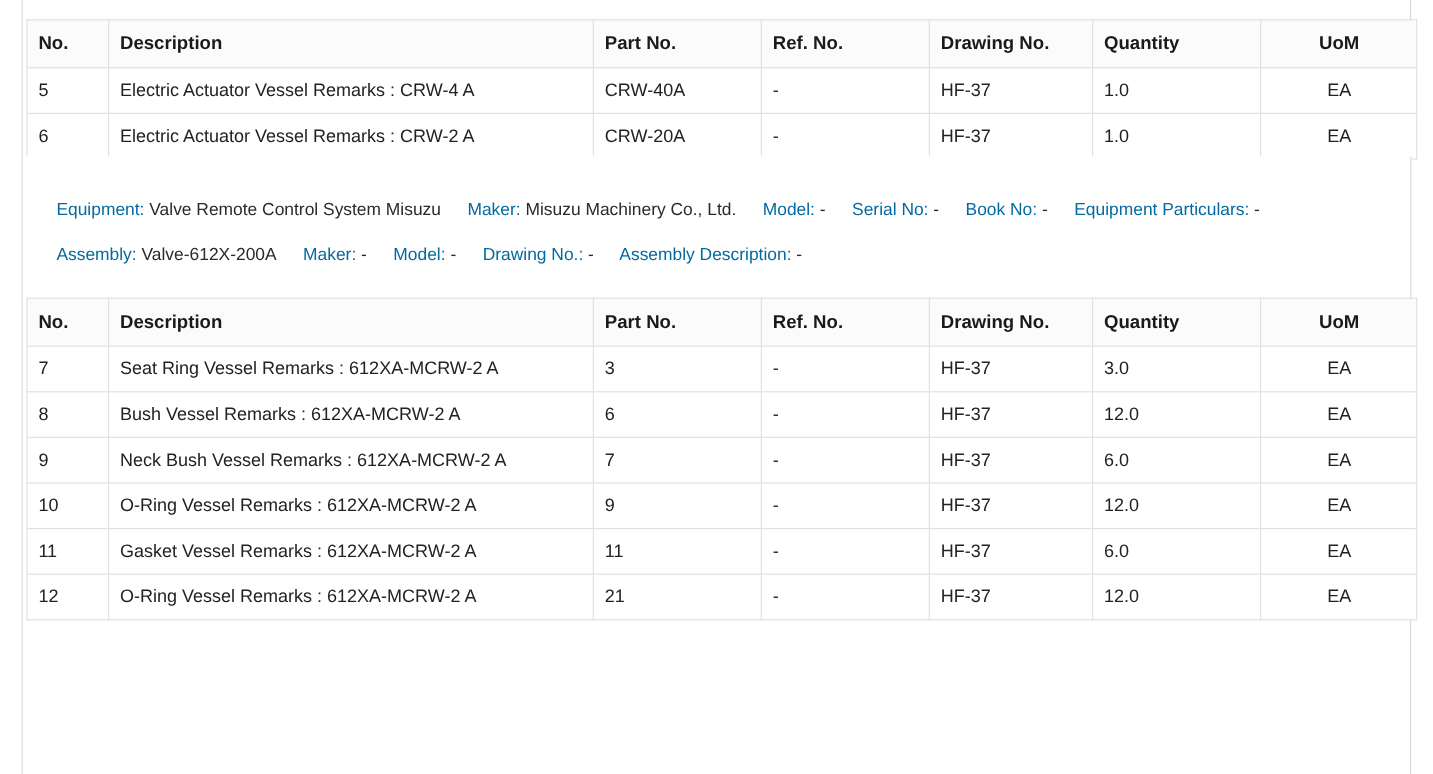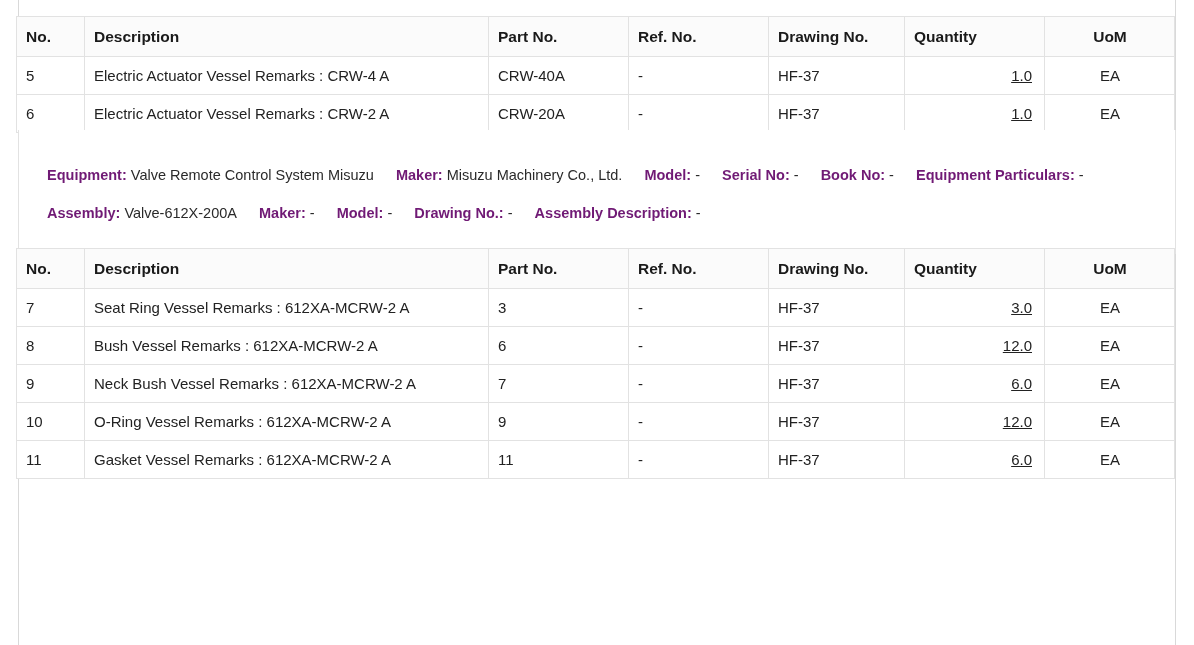--- a/index.html
+++ b/index.html
@@ -27,21 +27,21 @@
     left: 18px;
     top: 0px;
     width: 1158px;
     height: 645px;
     border-left: 1px solid #d9d9d9;
     border-right: 1px solid #d9d9d9;
     box-sizing: border-box;
   }
   .section {
     position: absolute;
-    left: 16px;
+    left: 22px;
     width: 1158px;
     box-sizing: border-box;
   }
   table.parts {
     border-collapse: collapse;
     width: 1158px;
     table-layout: fixed;
     font-size: 15px;
   }
   table.parts th, table.parts td {
@@ -60,23 +60,21 @@
     padding-top: 10px;
     padding-bottom: 10px;
     text-align: left;
     white-space: nowrap;
   }
   table.parts thead th.c-uom,
   table.parts td.c-uom {
     text-align: center;
   }
   table.parts td.c-qty {
-    text-align: right;
     padding-right: 12px;
-    text-decoration: underline;
   }
   
   .col-no    { width: 68px; }
   .col-desc  { width: 404px; }
   .col-part  { width: 140px; }
   .col-ref   { width: 140px; }
   .col-draw  { width: 136px; }
   .col-qty   { width: 140px; }
   .col-uom   { width: 130px; }
 
@@ -90,22 +88,22 @@
     background: #ffffff;
     padding: 26px 28px 22px 28px;
   }
   .meta-line {
     font-size: 14.5px;
     line-height: 38px;
     white-space: nowrap;
     color: #222222;
   }
   .meta-line .k {
-    font-weight: bold;
-    color: #701a75;
+    font-weight: normal;
+    color: #0369a1;
   }
   .meta-line .v {
     color: #2a2a2a;
   }
   .meta-item {
     margin-right: 18px;
     display: inline;
   }
   .meta-item:last-child { margin-right: 0; }
   .tbl1 { top: 16px; }
@@ -243,16 +241,25 @@
         </tr>
         <tr>
           <td>11</td>
           <td>Gasket Vessel Remarks : 612XA-MCRW-2 A</td>
           <td>11</td>
           <td>-</td>
           <td>HF-37</td>
           <td class="c-qty">6.0</td>
           <td class="c-uom">EA</td>
         </tr>
+        <tr>
+          <td>12</td>
+          <td>O-Ring Vessel Remarks : 612XA-MCRW-2 A</td>
+          <td>21</td>
+          <td>-</td>
+          <td>HF-37</td>
+          <td class="c-qty">12.0</td>
+          <td class="c-uom">EA</td>
+        </tr>
       </tbody>
     </table>
   </div>
 </div>
 
 </body></html>

